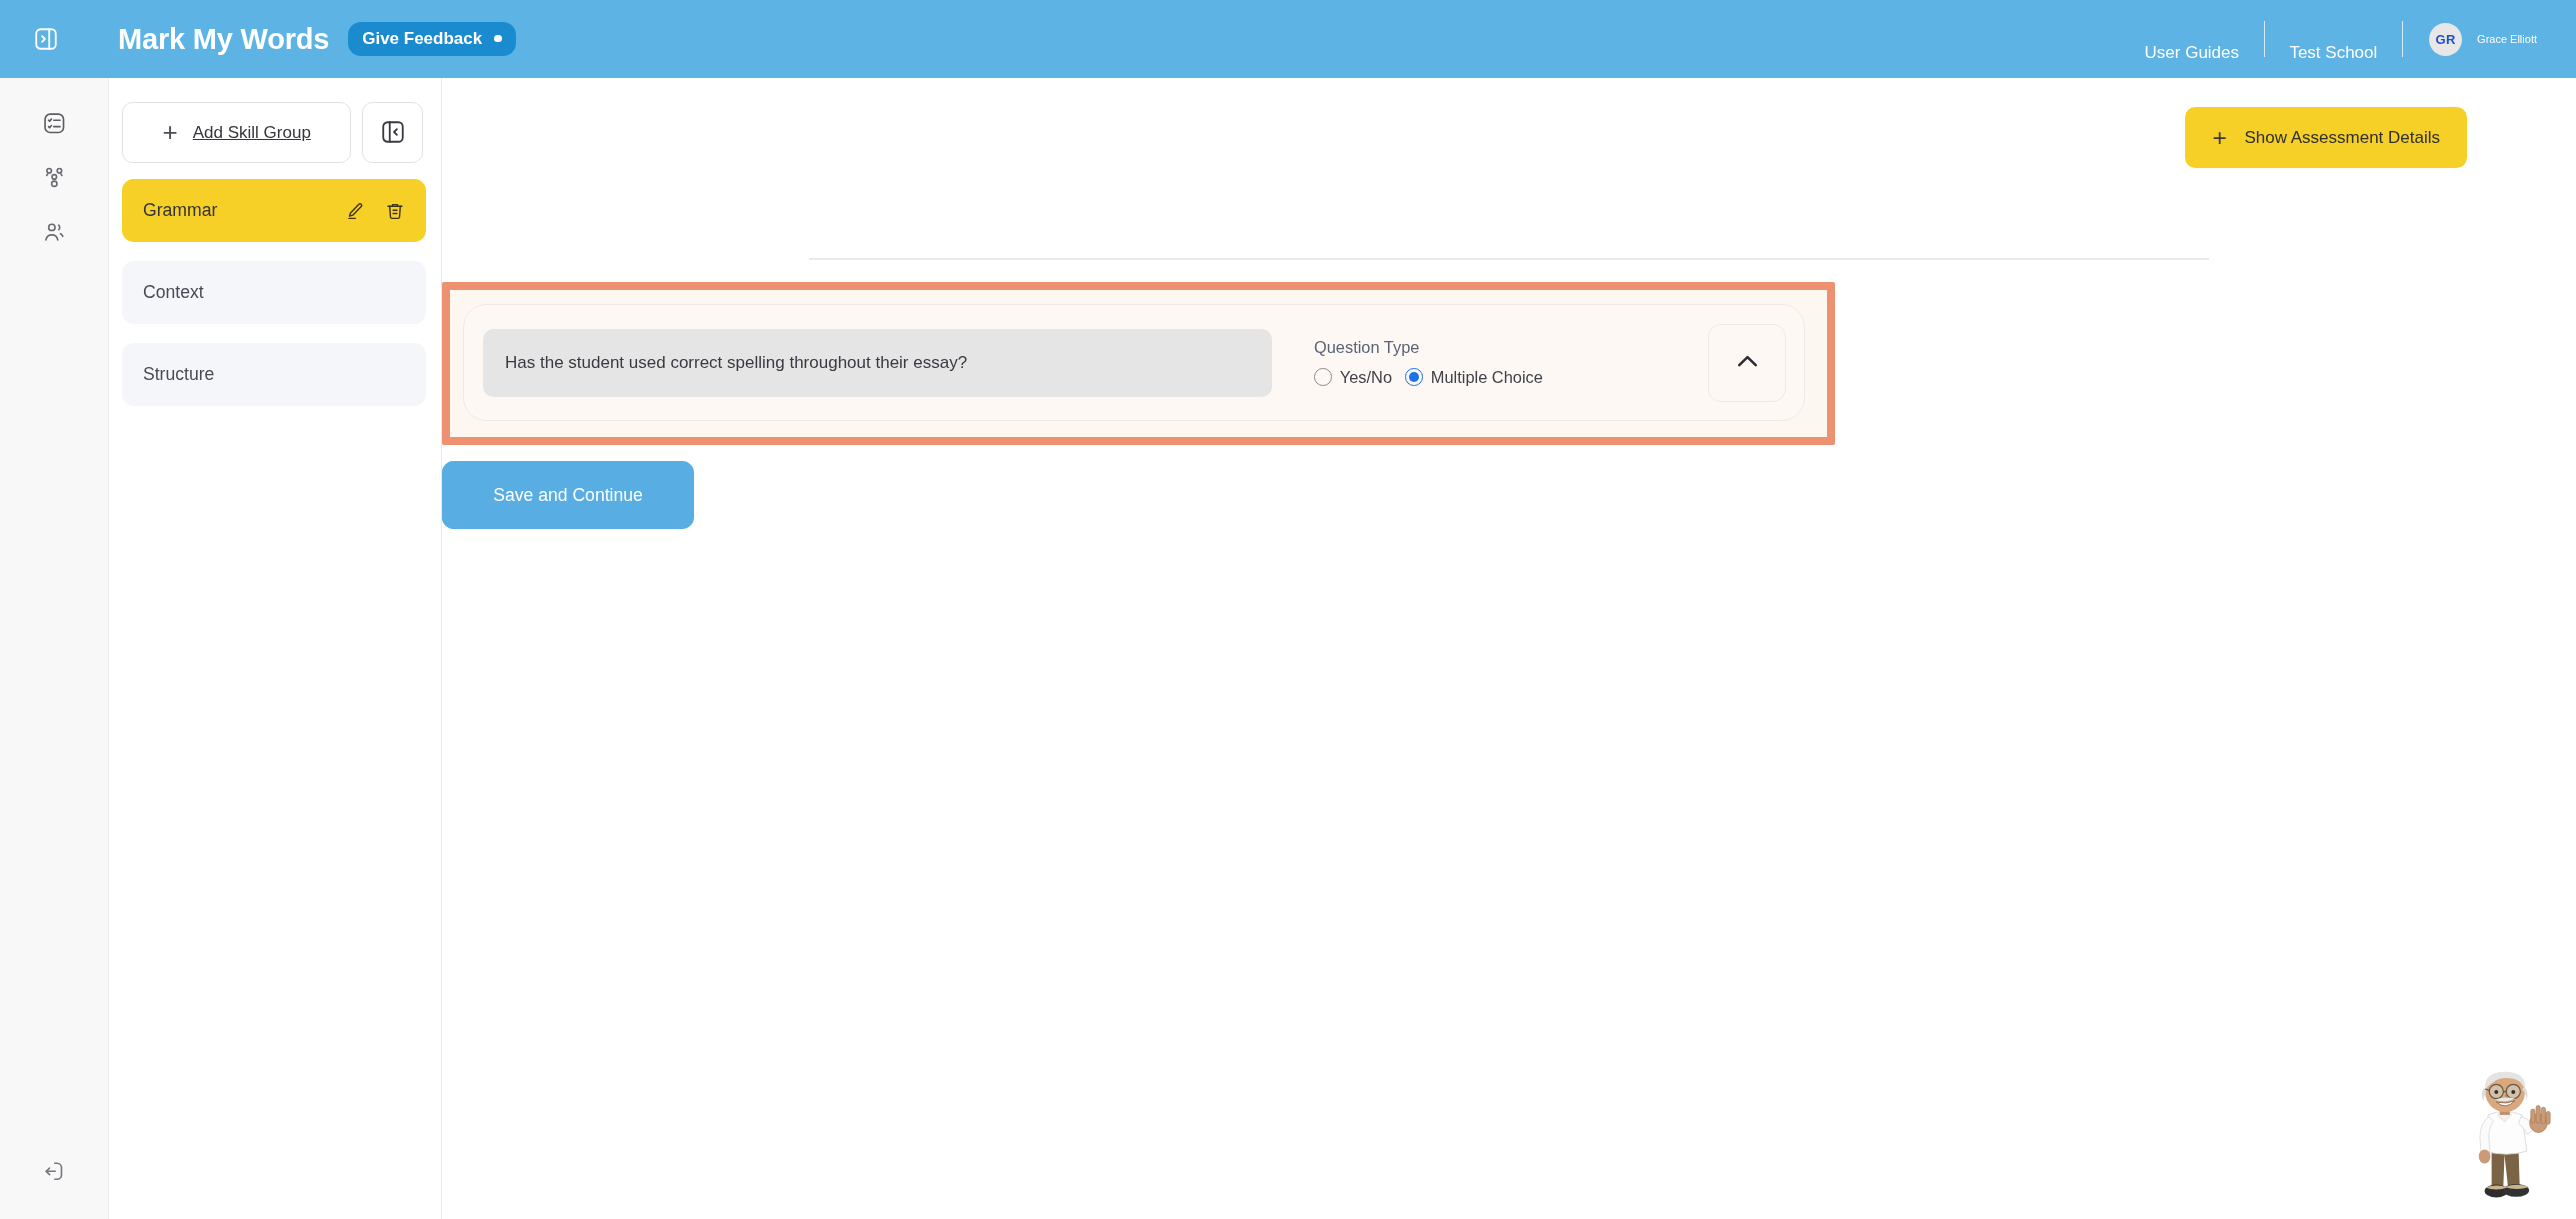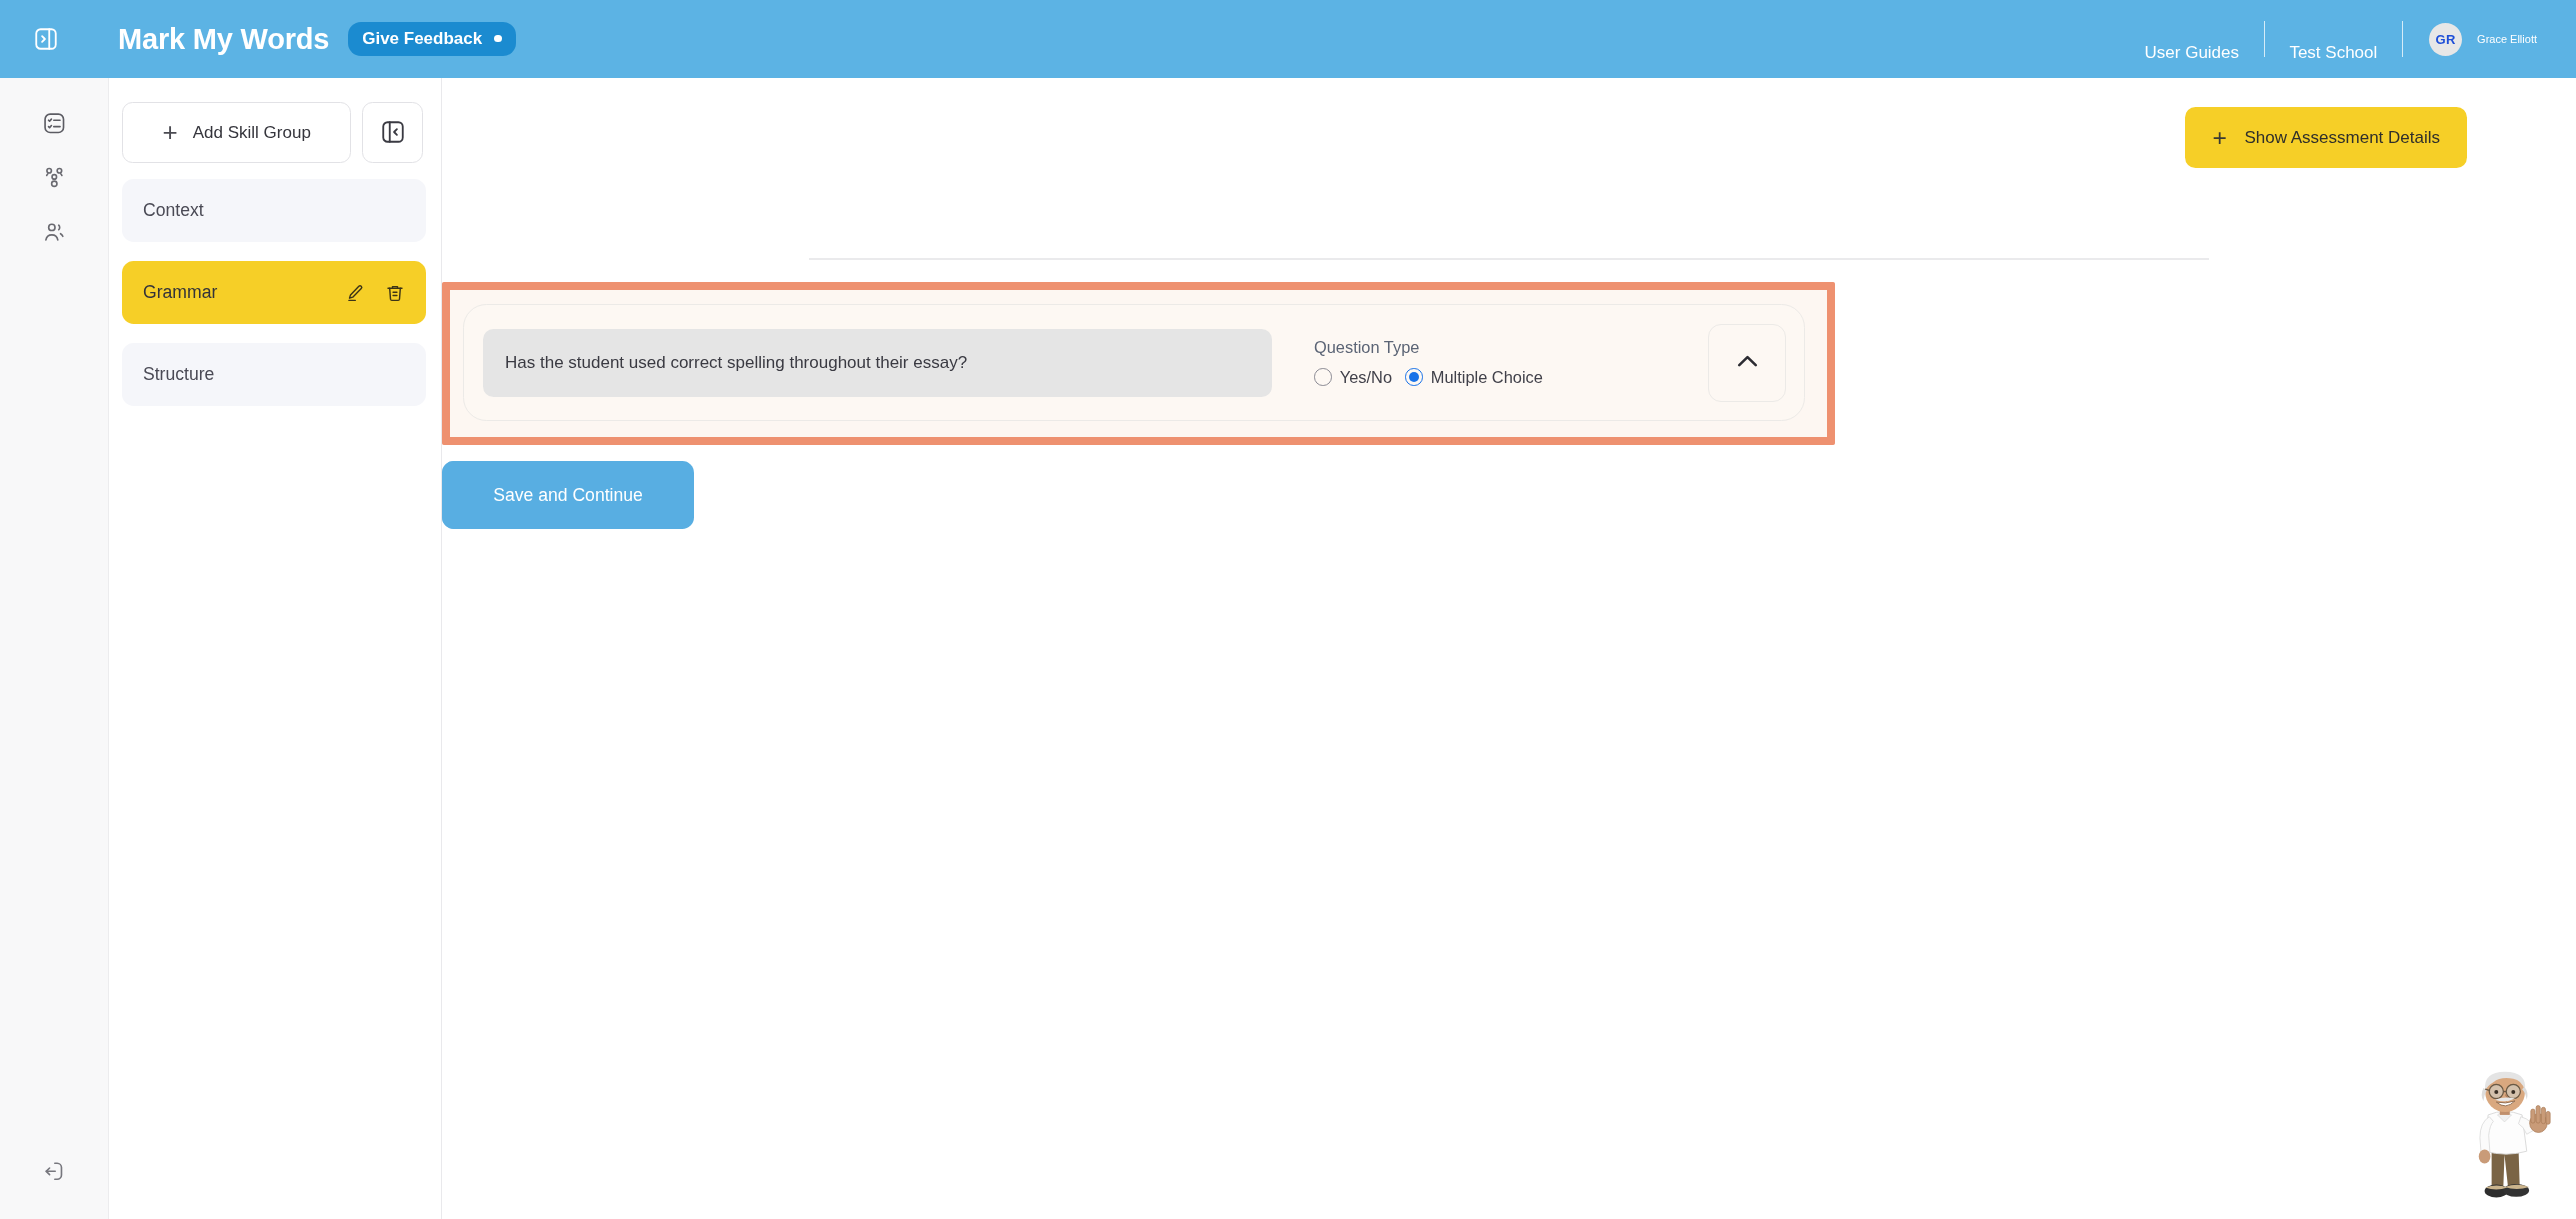--- a/index.html
+++ b/index.html
@@ -88,21 +88,21 @@
     padding: 24px 17.6px 0 13px;
   }
   .add-group-btn {
     flex: 1; height: 61px;
     border: 0.6px solid #e2e2e6; border-radius: 10.5px;
     background: #ffffff;
     display: flex; align-items: center; justify-content: center;
     gap: 15px; cursor: pointer;
   }
   .add-group-btn .plus { font-size: 26px; color: #4b4b52; line-height: 0.8; font-weight: 300; }
-  .add-group-btn .lbl { font-size: 17px; color: #35353c; white-space: nowrap; }
+  .add-group-btn .lbl { font-size: 17px; color: #35353c; white-space: nowrap; text-decoration: underline; }
   .collapse-btn {
     width: 61px; height: 61px;
     border: 0.6px solid #e2e2e6; border-radius: 10.5px;
     background: #ffffff;
     display: flex; align-items: center; justify-content: center;
     cursor: pointer;
   }
 
   .group-list { padding: 16.4px 15px 0 13px; }
   .group-item {
@@ -308,24 +308,20 @@
         <svg width="26" height="26" viewBox="0 0 24 24" fill="none" stroke="#3a3a42" stroke-width="1.7" stroke-linecap="round" stroke-linejoin="round">
           <rect x="3" y="3" width="18" height="18" rx="4"></rect>
           <line x1="9" y1="3" x2="9" y2="21"></line>
           <polyline points="15.6,9.4 13,12 15.6,14.6"></polyline>
         </svg>
       </span>
     </div>
   </div>
 
   <div class="group-list">
-    <div class="group-item inactive">
-      <span class="gname">Context</span>
-    </div>
-
     <div class="group-item active">
       <span class="gname">Grammar</span>
       <span class="group-actions">
         <span class="act">
           <svg width="20" height="20" viewBox="0 0 24 24" fill="none" stroke="#3c3417" stroke-width="1.7" stroke-linecap="round" stroke-linejoin="round">
             <path d="M16.6 3.9a2 2 0 0 1 2.9 2.8L9.3 17 5.4 18.2 6.6 14.3z"></path>
             <line x1="4.6" y1="20.8" x2="12.4" y2="20.8"></line>
           </svg>
         </span>
         <span class="act">
@@ -334,20 +330,24 @@
             <path d="M9 6.2V4.3h6v1.9"></path>
             <path d="M5.6 6.2l1 13.2a1.6 1.6 0 0 0 1.6 1.4h7.6a1.6 1.6 0 0 0 1.6-1.4l1-13.2"></path>
             <line x1="9.7" y1="11" x2="14.3" y2="11"></line>
             <line x1="9.7" y1="15" x2="14.3" y2="15"></line>
           </svg>
         </span>
       </span>
     </div>
 
     <div class="group-item inactive">
+      <span class="gname">Context</span>
+    </div>
+
+    <div class="group-item inactive">
       <span class="gname">Structure</span>
     </div>
   </div>
 </div>
 
 <div class="main">
   <div class="main-inner">
 
     <div class="assess-btn">
       <span class="plus">+</span>

